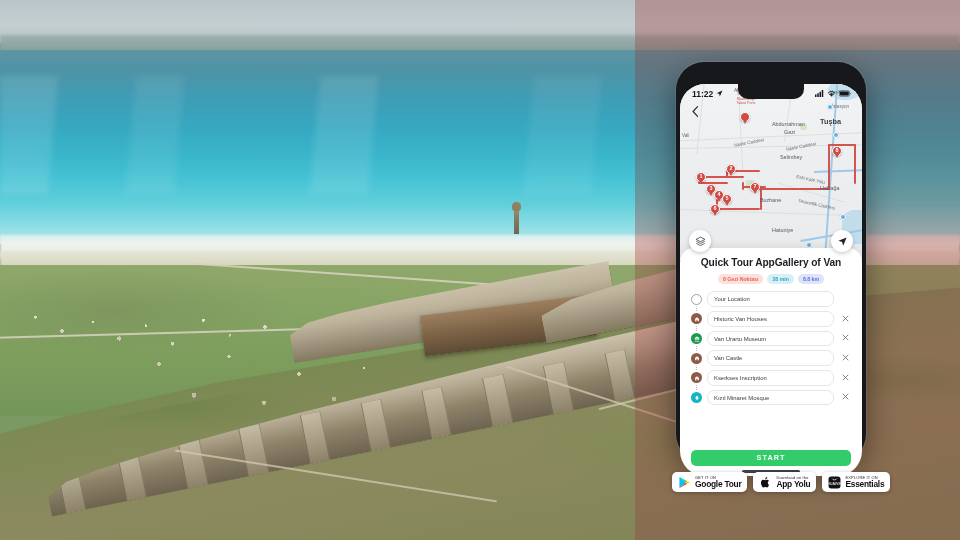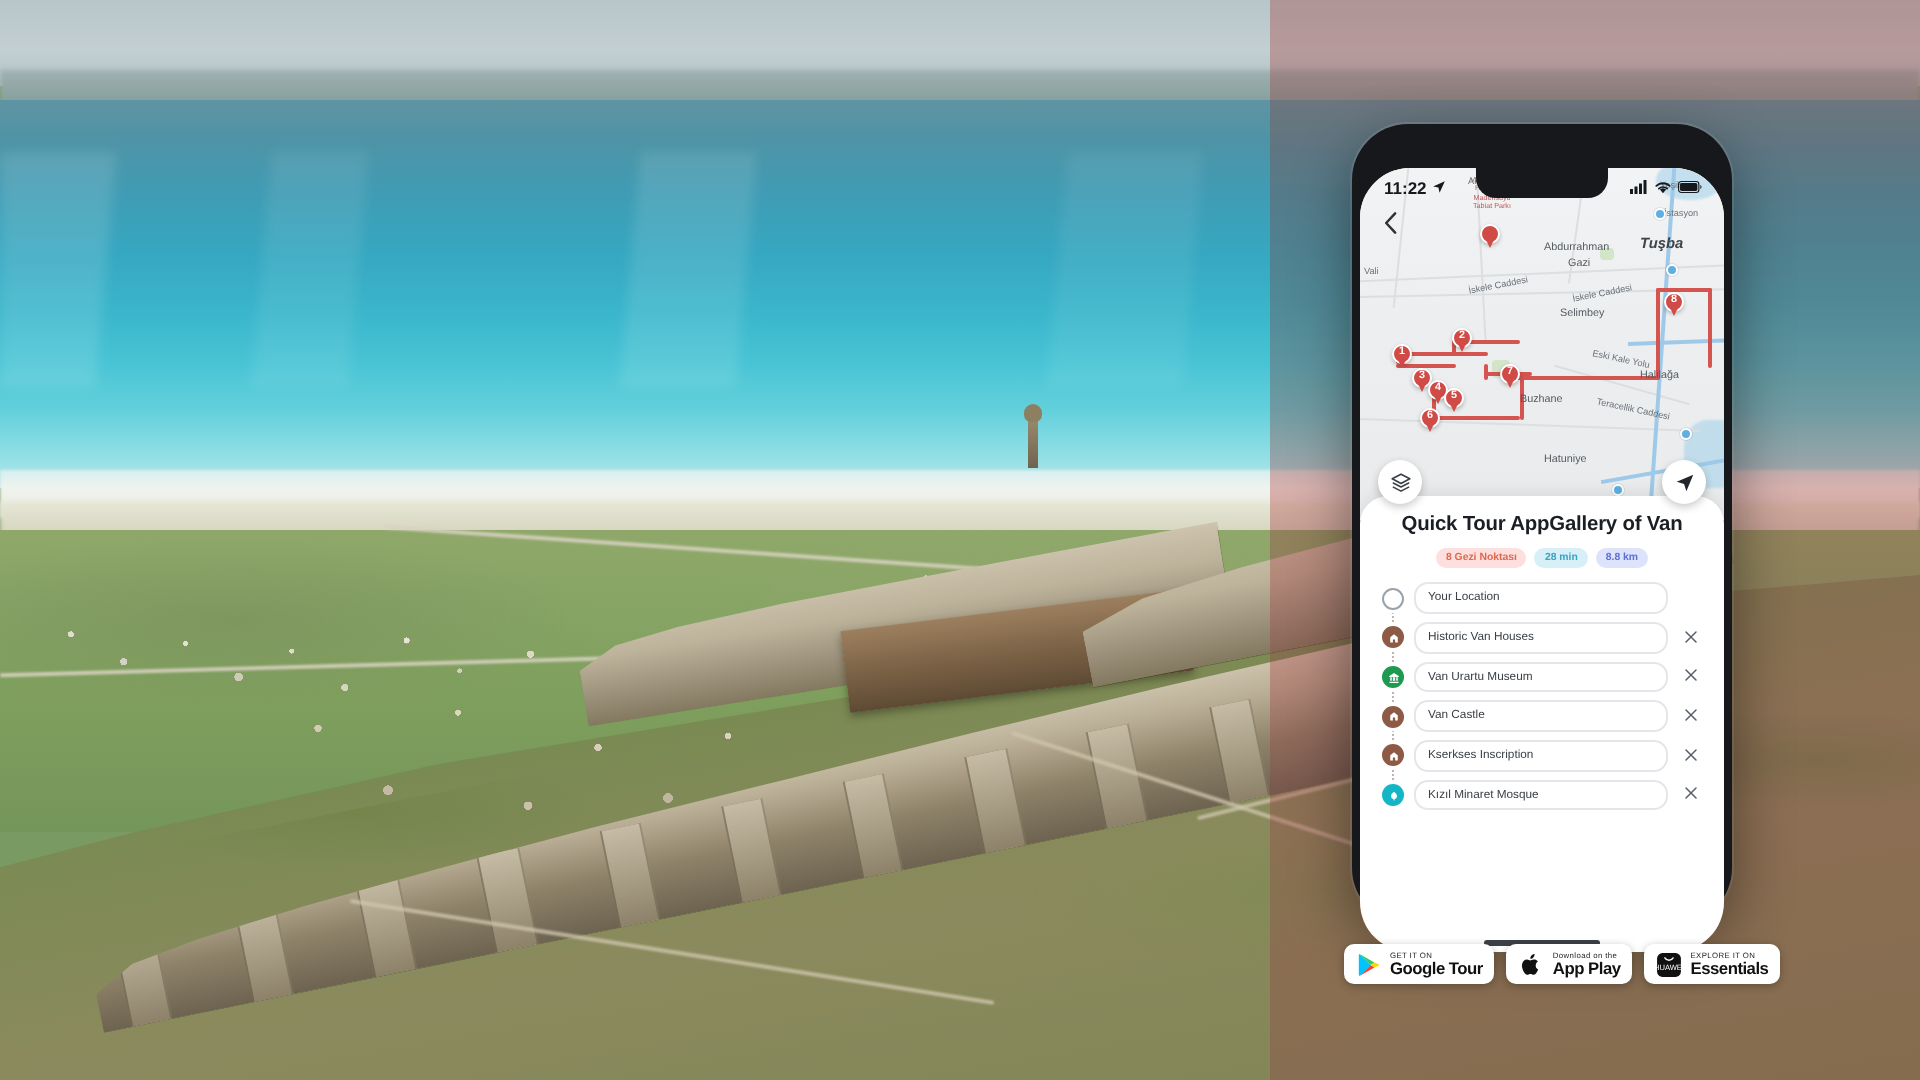--- a/index.html
+++ b/index.html
@@ -201,21 +201,21 @@
     filter:blur(.4px);
   }
   .mroad-thin { position:absolute; background:#dcdee0; }
   .mroad-blue { position:absolute; background:#9ec9e8; }
   .green-patch { position:absolute; background:#cfe3c4; border-radius:2px; opacity:.9; }
 
   .mlabel {
     position:absolute; font-size:4.6px; color:#6a7178; white-space:nowrap;
     font-family:"Liberation Sans", sans-serif;
   }
-  .mlabel.big { font-size:7.4px; font-weight:700; color:#3f4449;font-style:italic; }
+  .mlabel.big { font-size:7.4px; font-weight:700; color:#3f4449; }
   .mlabel.mid { font-size:5.4px; color:#555b61; }
   .mlabel.red { color:#c05a5a; font-size:3.6px; text-align:center; line-height:1.25; }
   .mlabel.rot { transform:rotate(-11deg); }
   .mlabel.rot2 { transform:rotate(12deg); }
 
   .route {
     position:absolute; background:#d4544f; height:2px; border-radius:1px;
   }
   .route.v { width:2px; }
 
@@ -613,20 +613,23 @@
             </div>
             <div class="stop-field">
               <span>Kızıl Minaret Mosque</span>
             </div>
             <div class="stop-remove"><svg width="7" height="7" viewBox="0 0 14 14">
                 <path d="M2 2 L12 12 M12 2 L2 12" stroke="#585f66" stroke-width="1.5" stroke-linecap="round"></path>
               </svg></div>
           </div>
         </div>
 
+      <div class="start-wrap">
+        <button class="start-btn">START</button>
+      </div>
       <div class="home-indicator"></div>
     </div>
   </div>
 </div>
 
 <div id="badges">
 
   <div class="badge">
     <svg class="store-ico" viewBox="0 0 24 24">
       <path d="M3.2 1.8 L13.6 11.9 L3.2 22.1 a1.6 1.6 0 0 1-.6-1.3 V3.1 a1.6 1.6 0 0 1 .6-1.3Z" fill="#00c3ff"></path>
@@ -640,21 +643,21 @@
     </span>
   </div>
 
   <div class="badge">
     <svg class="store-ico" viewBox="0 0 24 24">
       <path d="M16.3 12.6c0-2.5 2-3.7 2.1-3.8-1.1-1.7-2.9-1.9-3.5-1.9-1.5-.2-2.9.9-3.6.9-.8 0-1.9-.9-3.1-.8-1.6 0-3 .9-3.8 2.4-1.6 2.8-.4 7 1.2 9.3.8 1.1 1.7 2.4 2.9 2.3 1.2 0 1.6-.7 3-.7s1.8.7 3 .7c1.3 0 2.1-1.1 2.8-2.3.9-1.3 1.3-2.6 1.3-2.6s-2.4-.9-2.3-3.5Z" fill="#111"></path>
       <path d="M14.3 4.8c.6-.8 1.1-1.9 1-3-1 0-2.2.6-2.9 1.5-.6.7-1.1 1.9-1 3 1.1.1 2.2-.6 2.9-1.5Z" fill="#111"></path>
     </svg>
     <span class="txt">
       <span class="small" style="text-transform:none">Download on the</span>
-      <span class="big">App Play</span>
+      <span class="big">App Yolu</span>
     </span>
   </div>
 
   <div class="badge">
     <svg class="store-ico" viewBox="0 0 24 24">
       <rect x="1" y="1" width="22" height="22" rx="5" fill="#111"></rect>
       <path d="M8.2 5.5 a4.4 4.4 0 0 0 7.6 0" stroke="#fff" stroke-width="1.4" fill="none" stroke-linecap="round"></path>
       <text x="12" y="16.5" font-size="7" fill="#fff" text-anchor="middle" font-family="Liberation Sans, sans-serif">HUAWEI</text>
     </svg>
     <span class="txt">

